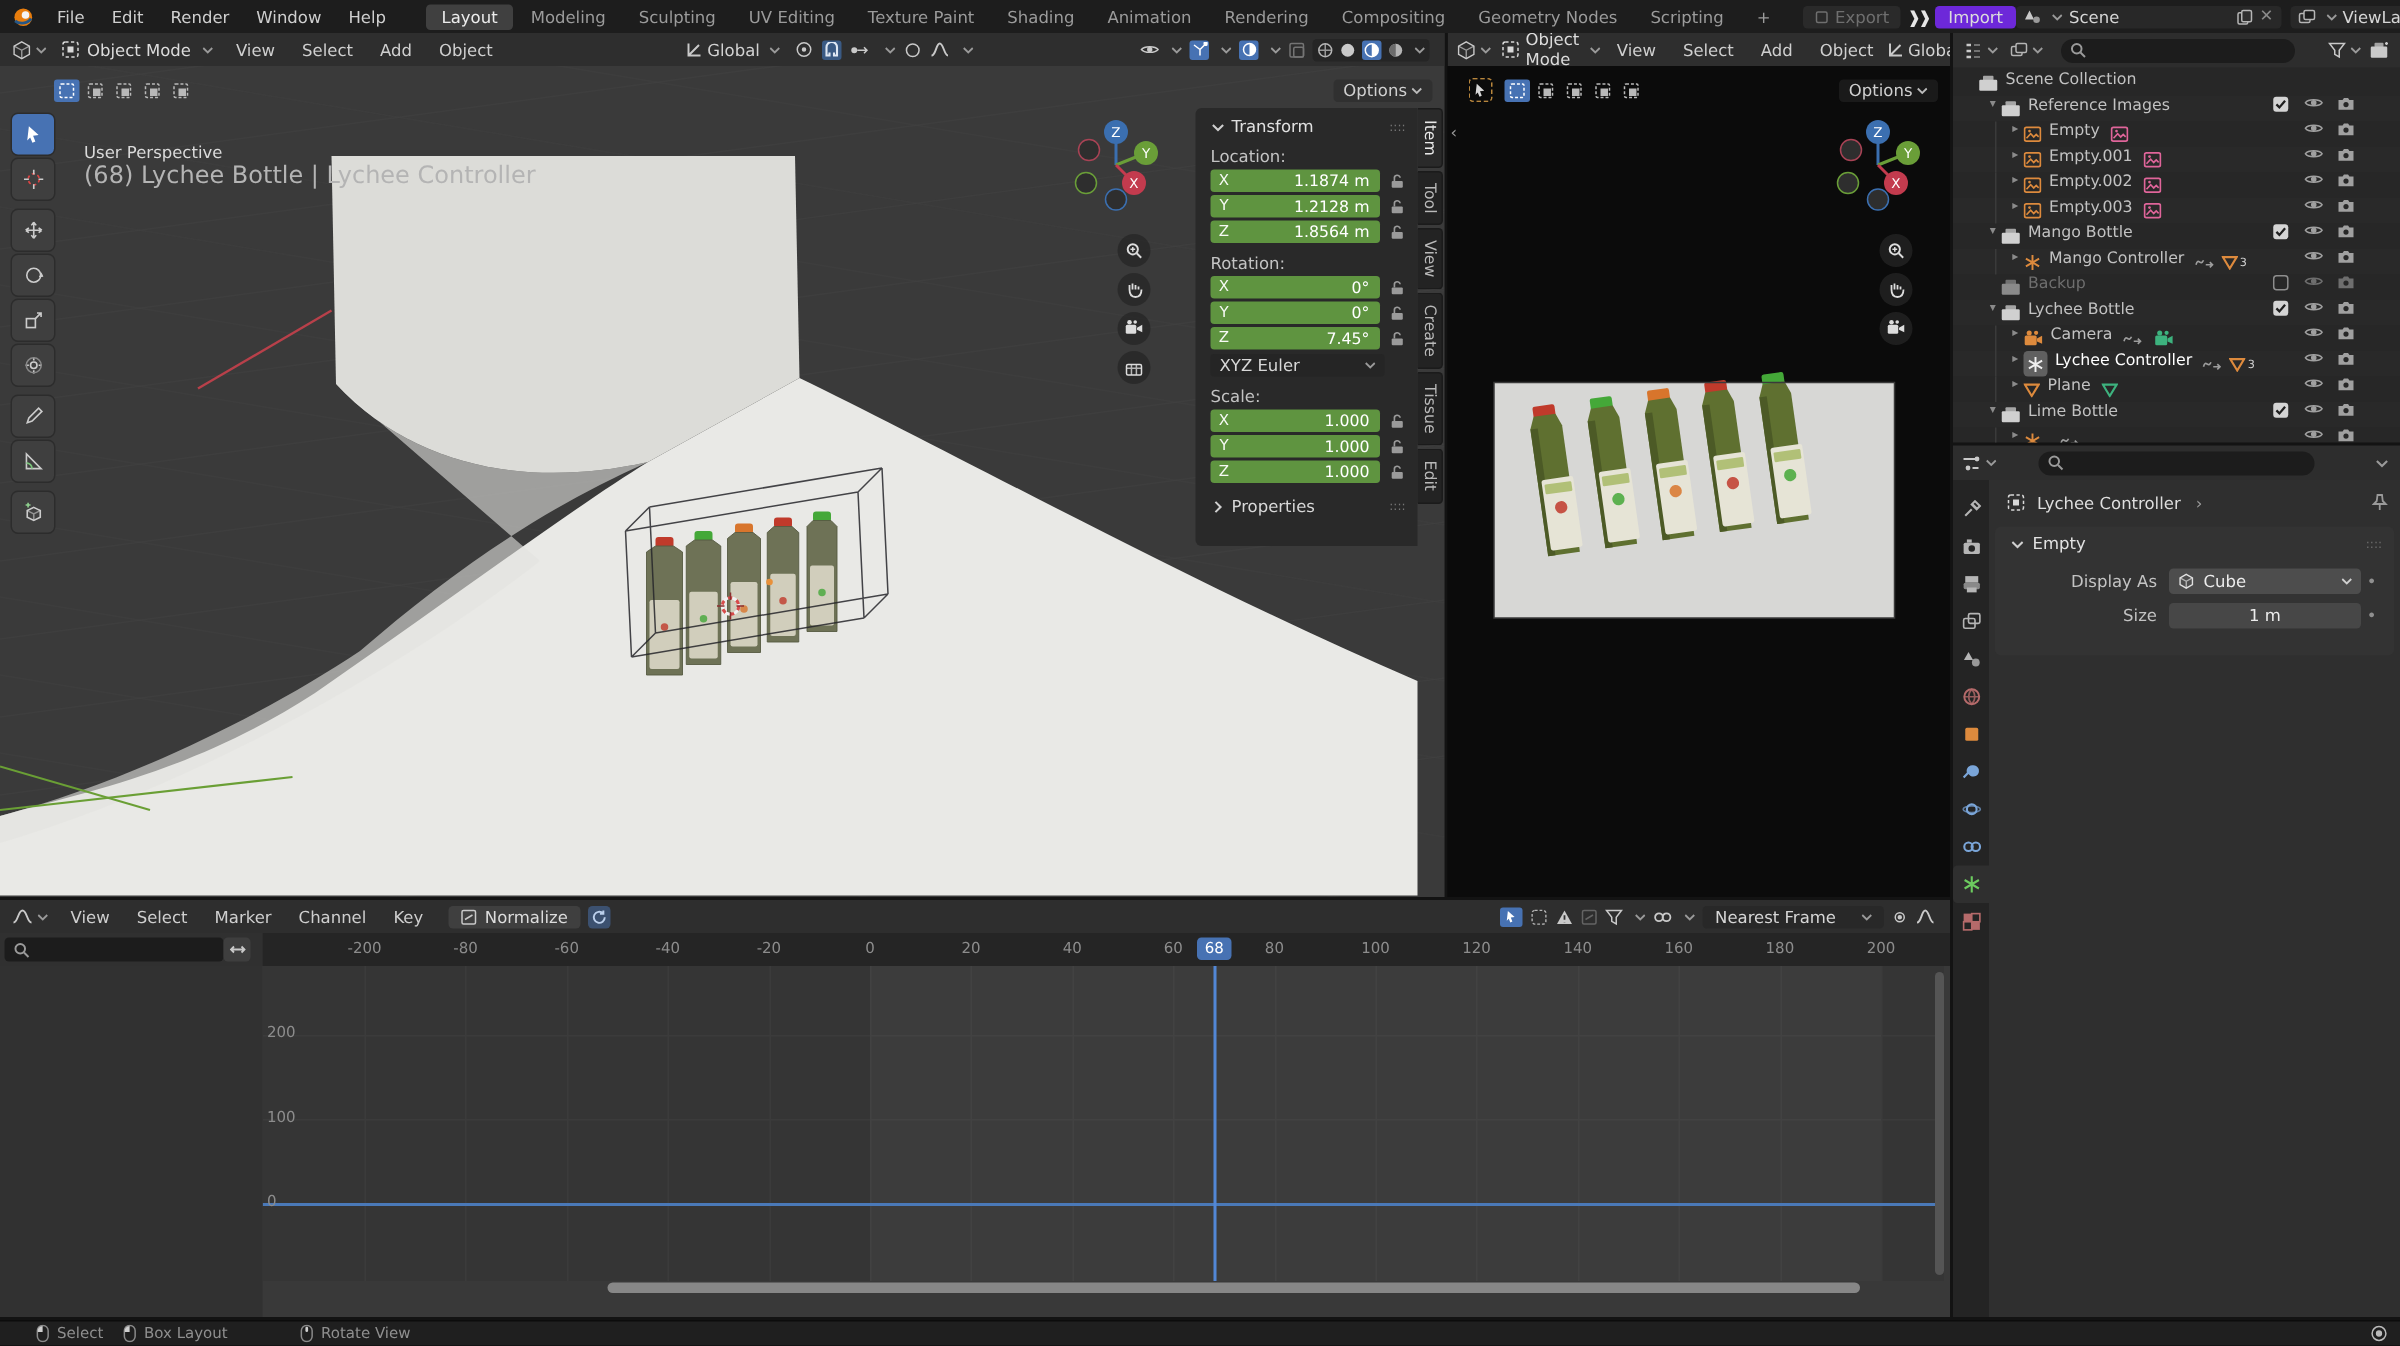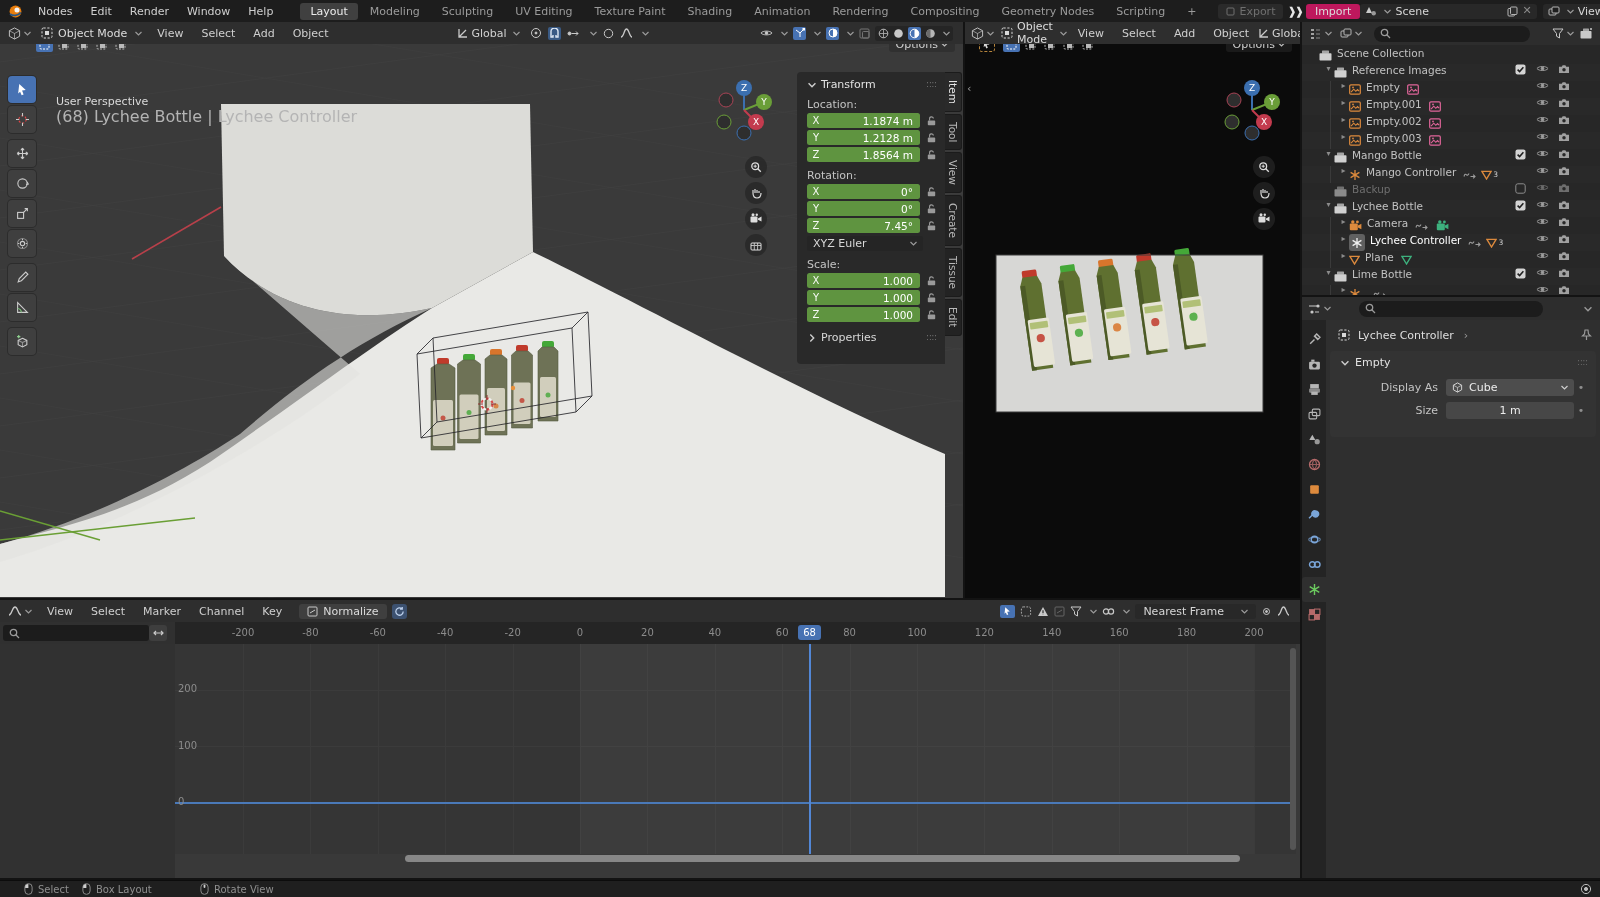--- a/index.html
+++ b/index.html
@@ -7,21 +7,21 @@
        font-family:"DejaVu Sans",sans-serif;font-size:11px;color:#c5c5c5;user-select:none}
   .abs{position:absolute}
   .flex{display:flex;align-items:center}
   .hdr{background:#2e2e2e;display:flex;align-items:center}
   .menuitem{padding:0 9px;color:#cfcfcf;white-space:nowrap;cursor:default}
   .wstab{padding:2px 10px;color:#9b9b9b;border-radius:3px;white-space:nowrap}
   .wstab.active{background:#404040;color:#ececec}
   .chev{display:inline-block;margin-left:3px}
   .ic{display:inline-flex;align-items:center;justify-content:center;line-height:0}
   .vp{position:absolute;background:#3a3a3a;overflow:hidden}
-  .vp-toolrow{position:absolute;left:0;right:0;top:10px;height:24px;display:flex;align-items:center;z-index:5}
+  .vp-toolrow{position:absolute;left:0;right:0;top:22px;height:24px;display:flex;align-items:flex-end;z-index:5}
   .selmode{width:17px;height:15px;border-radius:2px;margin-right:2px;display:inline-flex;align-items:center;justify-content:center}
   .selmode.on{background:#4772b3}
   .optbtn{margin-left:auto;margin-right:8px;color:#cfcfcf;display:flex;align-items:center;background:rgba(40,40,40,.55);padding:1px 7px;border-radius:3px}
   .toolbtn{position:absolute;left:8px;width:28px;height:27px;background:#3f3f3f;border-radius:4px;
            display:flex;align-items:center;justify-content:center;box-shadow:0 0 0 1px #2c2c2c}
   .toolbtn.on{background:#4772b3}
   .npanel{position:absolute;background:rgba(41,41,41,.96);border-radius:4px 0 0 4px}
   .np-label{color:#c3c3c3;margin:7px 10px 2px}
   .tfrow{display:flex;align-items:center;margin:2px 6px 2px 10px}
   .tffield{flex:1;display:flex;align-items:center;height:15px;border-radius:2.5px;color:#fff;overflow:hidden}
@@ -51,21 +51,21 @@
 
   <div class="abs hdr" style="left:0;top:0;width:1600px;height:22px;background:#1d1d1d">
     <span class="ic" style="margin:0 6px 0 8px">
       <svg width="15" height="15" viewBox="0 0 16 16">
           <circle cx="8" cy="8" r="6.3" fill="#e87d0d"></circle>
           <circle cx="9.6" cy="6.4" r="2.7" fill="#f4f4f4"></circle>
           <path d="M2.2 10.6c2.8 2.4 8.6 2.2 11.4-1.6" stroke="#265787" stroke-width="2" fill="none"></path>
         </svg>
     </span>
     <span id="topbar-menus" class="flex">
-        <span class="menuitem">Nodes</span>
+        <span class="menuitem">File</span>
         <span class="menuitem">Edit</span>
         <span class="menuitem">Render</span>
         <span class="menuitem">Window</span>
         <span class="menuitem">Help</span>
       </span>
     <span id="workspace-tabs" class="flex" style="margin-left:18px;gap:2px">
         <span class="wstab active">Layout</span>
         <span class="wstab">Modeling</span>
         <span class="wstab">Sculpting</span>
         <span class="wstab">UV Editing</span>
@@ -81,21 +81,21 @@
     <span class="flex" style="margin-left:12px;gap:4px">
       <span class="flex" style="background:#2a2a2a;border-radius:3px;padding:1px 8px;color:#6f6f6f">
         <span class="ic" style="margin-right:4px">
             <svg width="9" height="9" viewBox="0 0 9 9" fill="none" stroke="#6f6f6f">
               <rect x="1" y="1" width="7" height="7" rx="1"></rect>
             </svg>
           </span>
         <span>Export</span>
       </span>
       <span style="color:#e6e6e6;font-weight:bold;letter-spacing:-2px">❱❱</span>
-      <span style="background:#be185d;border-radius:3px;padding:1px 9px;color:#dcdcdc">Import</span>
+      <span style="background:#6d28d9;border-radius:3px;padding:1px 9px;color:#dcdcdc">Import</span>
     </span>
     <span class="flex" style="margin-left:auto;margin-right:6px;gap:6px">
       <span class="flex" style="gap:4px;background:#282828;border-radius:3px;padding:1px 5px">
         <span class="ic">
             <svg width="12" height="11" viewBox="0 0 12 11">
               <path d="M4 1l3 6H1z" fill="#c9c9c9"></path>
               <circle cx="8.7" cy="7.2" r="2.2" fill="#9a9a9a"></circle>
             </svg>
           </span>
         <span class="chev">

